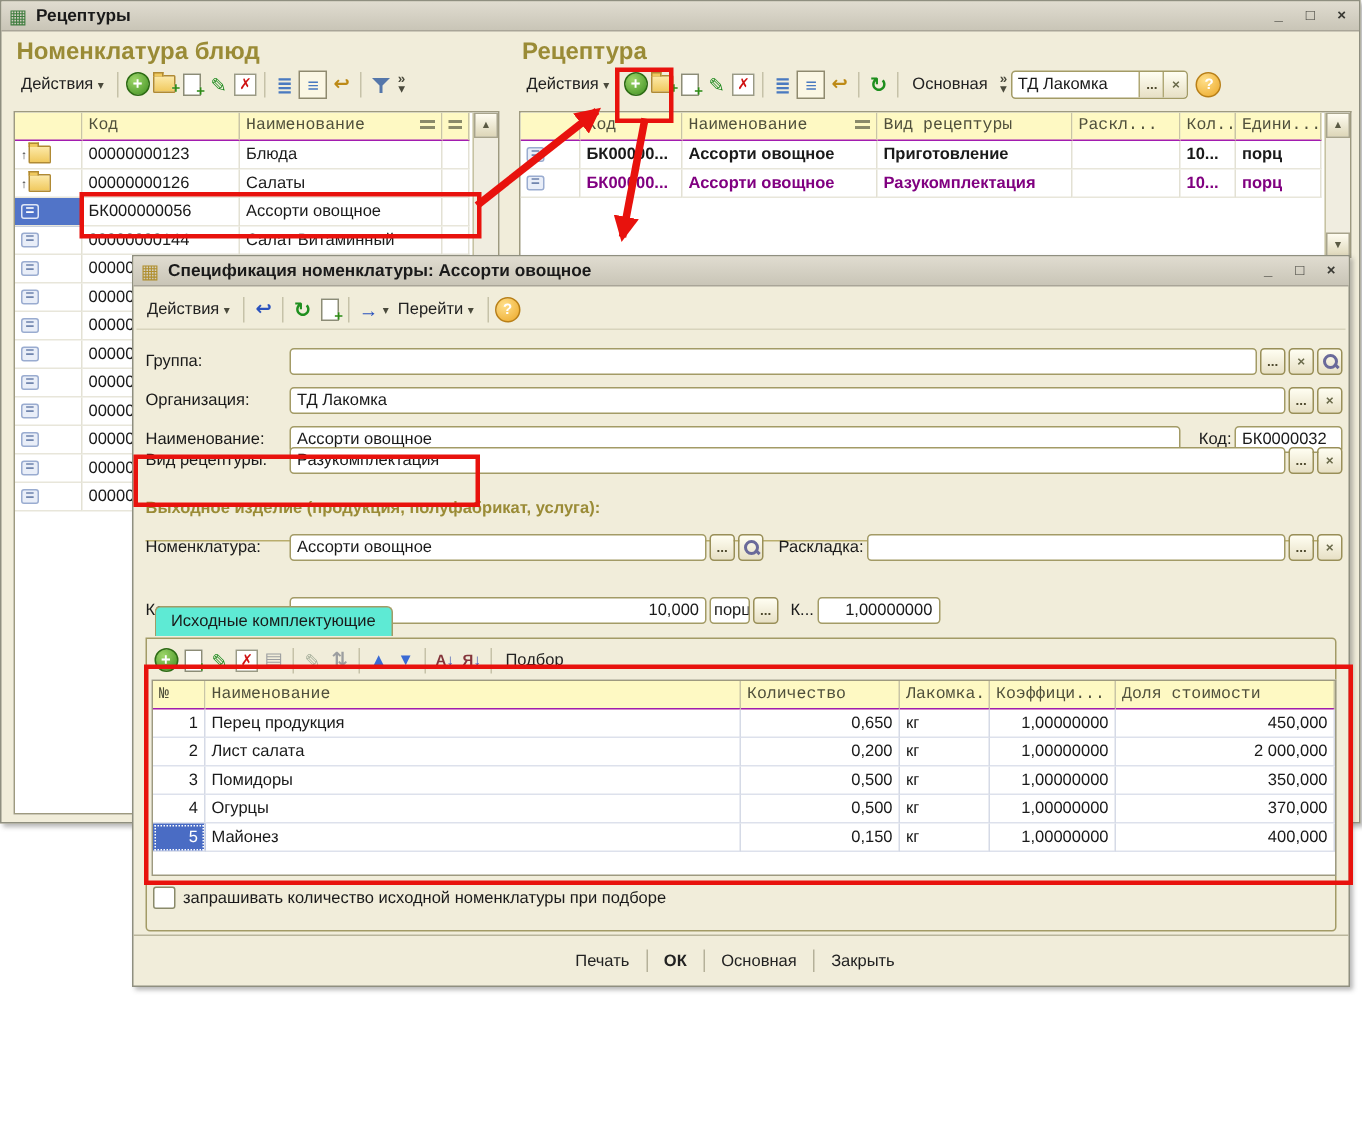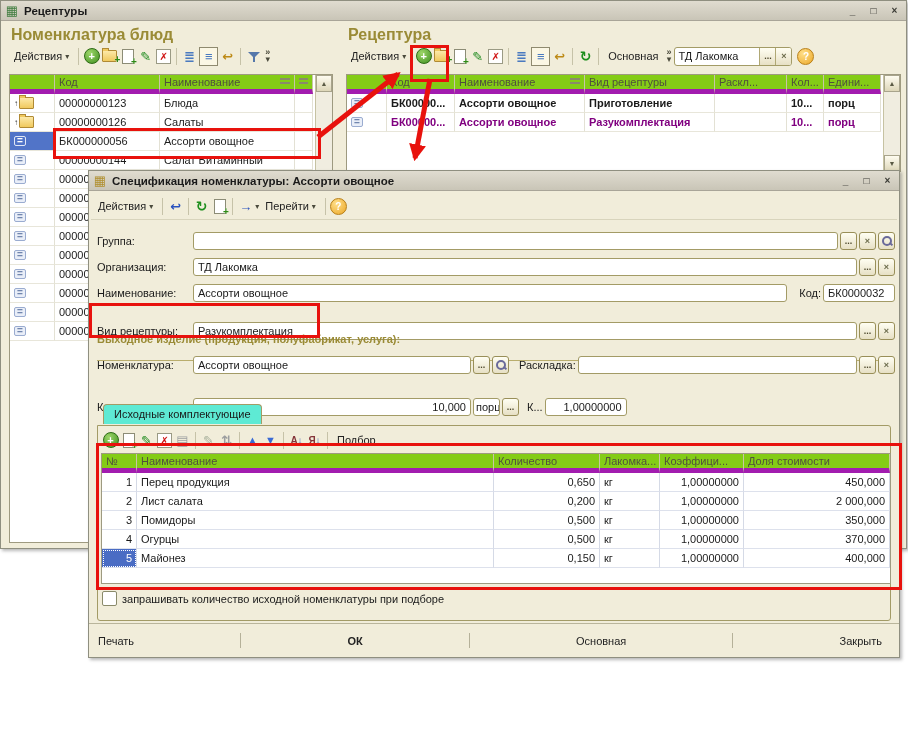--- a/index.html
+++ b/index.html
@@ -53,22 +53,22 @@
             align-items:center;justify-content:center;}
   .ovf{display:flex;flex-direction:column;align-items:center;line-height:7px;font-size:9px;
        color:#4a4a3c;font-weight:bold;padding:0 2px;}
   .dis{opacity:.5;filter:grayscale(.8);}
   .mvarrow{color:#3a6ad4;font-size:11px;font-weight:bold;}
   .sorti{font-size:10px;font-weight:bold;color:#84343a;}
   .sorti .bl{color:#3a52b4;}
   
   .pcaption{position:absolute;font-weight:bold;font-size:16px;color:#9a8b36;white-space:nowrap;}
   .tablebox{position:absolute;background:#fff;border:1px solid #9e9a80;overflow:hidden;}
-  .hc{background:#84cc16;border-right:1px solid #c9c5a6;border-bottom:5px solid #a21caf;
-      color:#50503c;padding:3px 4px;white-space:nowrap;overflow:hidden;display:flex;align-items:center;}
+  .hc{background:#fef9c3;border-right:1px solid #c9c5a6;border-bottom:1px solid #a21caf;
+      color:#50503c;padding:3px 4px;white-space:nowrap;overflow:hidden;display:flex;align-items:center;font-family:Liberation Mono, monospace;}
   .bc{border-right:1px solid #e3e1d4;border-bottom:1px solid #e8e6da;padding:2px 4px;height:19px;
       box-sizing:border-box;white-space:nowrap;overflow:hidden;display:flex;align-items:center;}
   .num{justify-content:flex-end;}
   .lg{display:grid;grid-template-columns:45px 105px 135px 18px;}
   .rg{display:grid;grid-template-columns:40px 68px 130px 130px 72px 37px 57px;}
   .cg{display:grid;grid-template-columns:35px 357px 106px 60px 84px 146px;}
   .hrow .hc{height:19px;box-sizing:border-box;}
   .sortbars{width:10px;height:8px;margin-left:auto;
             background:repeating-linear-gradient(to bottom,#8a8a6a 0 2px,transparent 2px 4px);}
   .marker{font-weight:bold;color:#7186ae;font-size:10px;background:#e9eef8;border:1px solid #9aacd0;
@@ -97,21 +97,21 @@
   .clear-x{font-size:9px;font-weight:bold;color:#6a6a4a;}
   .seccap{position:absolute;left:8px;right:6px;font-weight:bold;color:#9a8b36;
           border-bottom:1px solid #b9ad6d;padding-bottom:15px;}
   .tab{position:absolute;background:#5eead4;border:1px solid #a39b66;border-bottom:none;
        border-radius:4px 4px 0 0;padding:3px 10px 4px;z-index:2;}
   .tpanel{position:absolute;background:#f1edda;border:1px solid #a39b66;border-radius:0 3px 3px 3px;}
   .comp-table .bc{border-right:1px solid #d5dae6;border-bottom:1px solid #dde1ec;}
   .ncell.selected{background:#4a6cc4;color:#fff;outline:1px dotted #fff;outline-offset:-2px;justify-content:flex-end;}
   .cb{width:13px;height:13px;background:#fff;border:1px solid #8a8a6a;border-radius:2px;flex:none;}
   .btmbar{position:absolute;left:0;right:0;bottom:0;height:33px;border-top:1px solid #b9b59b;
-          display:flex;align-items:center;justify-content:space-between;padding-right:8px;gap:2px;}
+          display:flex;align-items:center;justify-content:center;padding-right:8px;gap:2px;}
   .bbtn{padding:3px 9px;font-size:11px;color:#222;white-space:nowrap;}
   .vsep{width:1px;height:15px;background:#b5b199;}
   .combo{display:flex;align-items:center;width:118px;height:19px;background:#fff;border:1px solid #a39b66;
          border-radius:3px;box-sizing:border-box;overflow:hidden;flex:none;}
   .cval{flex:1;padding:0 3px;white-space:nowrap;overflow:hidden;}
   .cbtn{width:15px;height:17px;display:flex;align-items:center;justify-content:center;font-size:9px;
         font-weight:bold;color:#4f4a2e;background:linear-gradient(#fffef2,#e7e0c5);border-left:1px solid #b0a875;}
   
   .rbox{position:absolute;border:3px solid #e8120d;z-index:60;pointer-events:none;}
   .anno-svg{position:absolute;left:0;top:0;z-index:70;pointer-events:none;}
@@ -471,21 +471,21 @@
     <div class="frow" style="top:112px;">
       <span class="flabel">Наименование:</span>
       <span class="fld grow">
           <span>Ассорти овощное</span>
         </span>
       <span style="margin-left:10px;flex:none;">Код:</span>
       <span class="fld" style="width:72px;flex:none;">
           <span>БК0000032</span>
         </span>
     </div>
-    <div class="frow" style="top:150px;">
+    <div class="frow" style="top:126px;">
       <span class="flabel">Вид рецептуры:</span>
       <span class="fld grow">
           <span>Разукомплектация</span>
         </span>
       <span class="btn3d">...</span>
       <span class="btn3d">
           <span class="clear-x">×</span>
         </span>
     </div>
 

